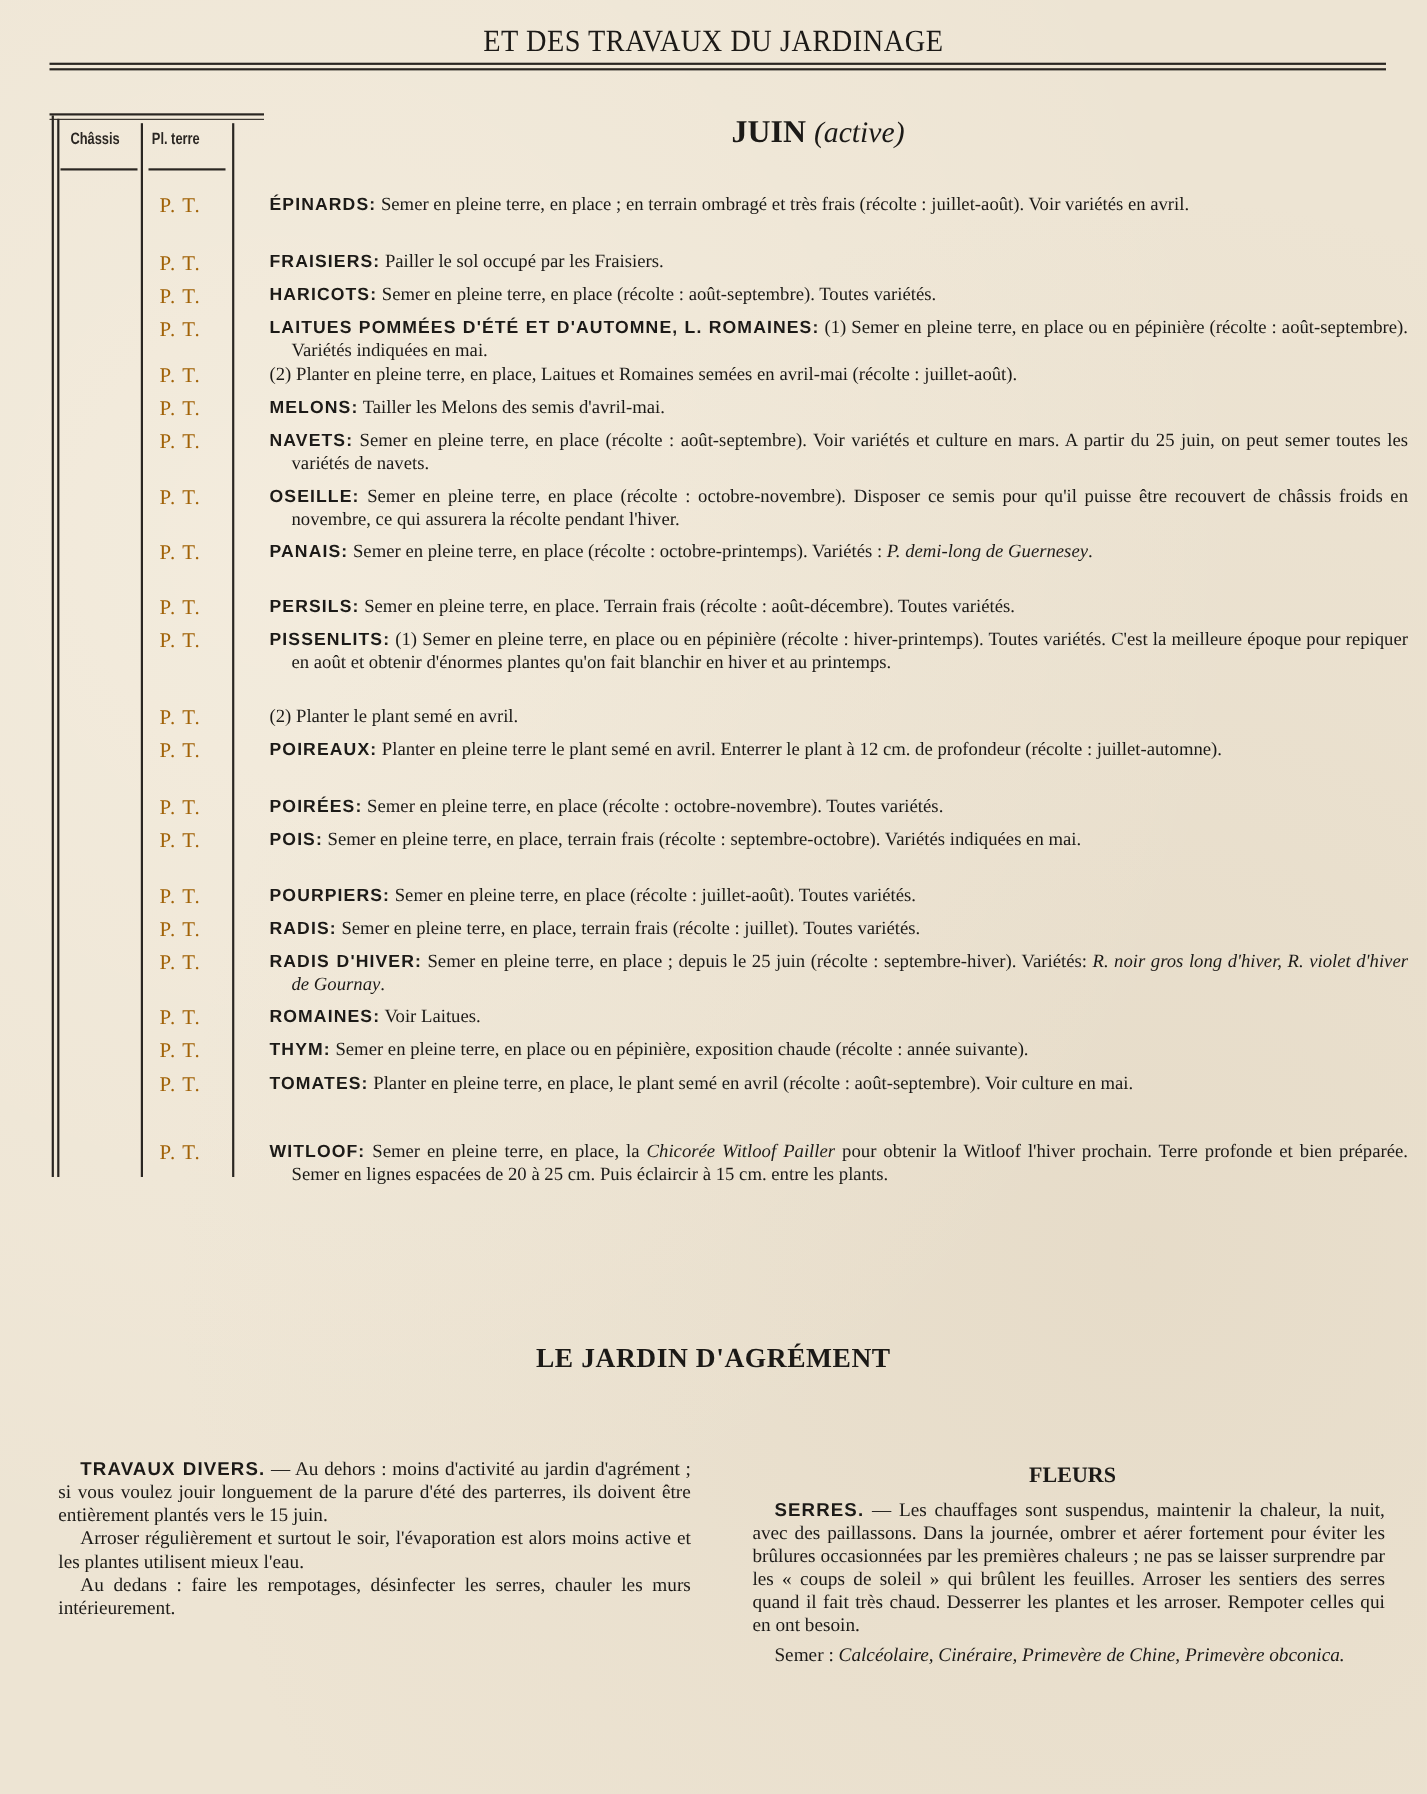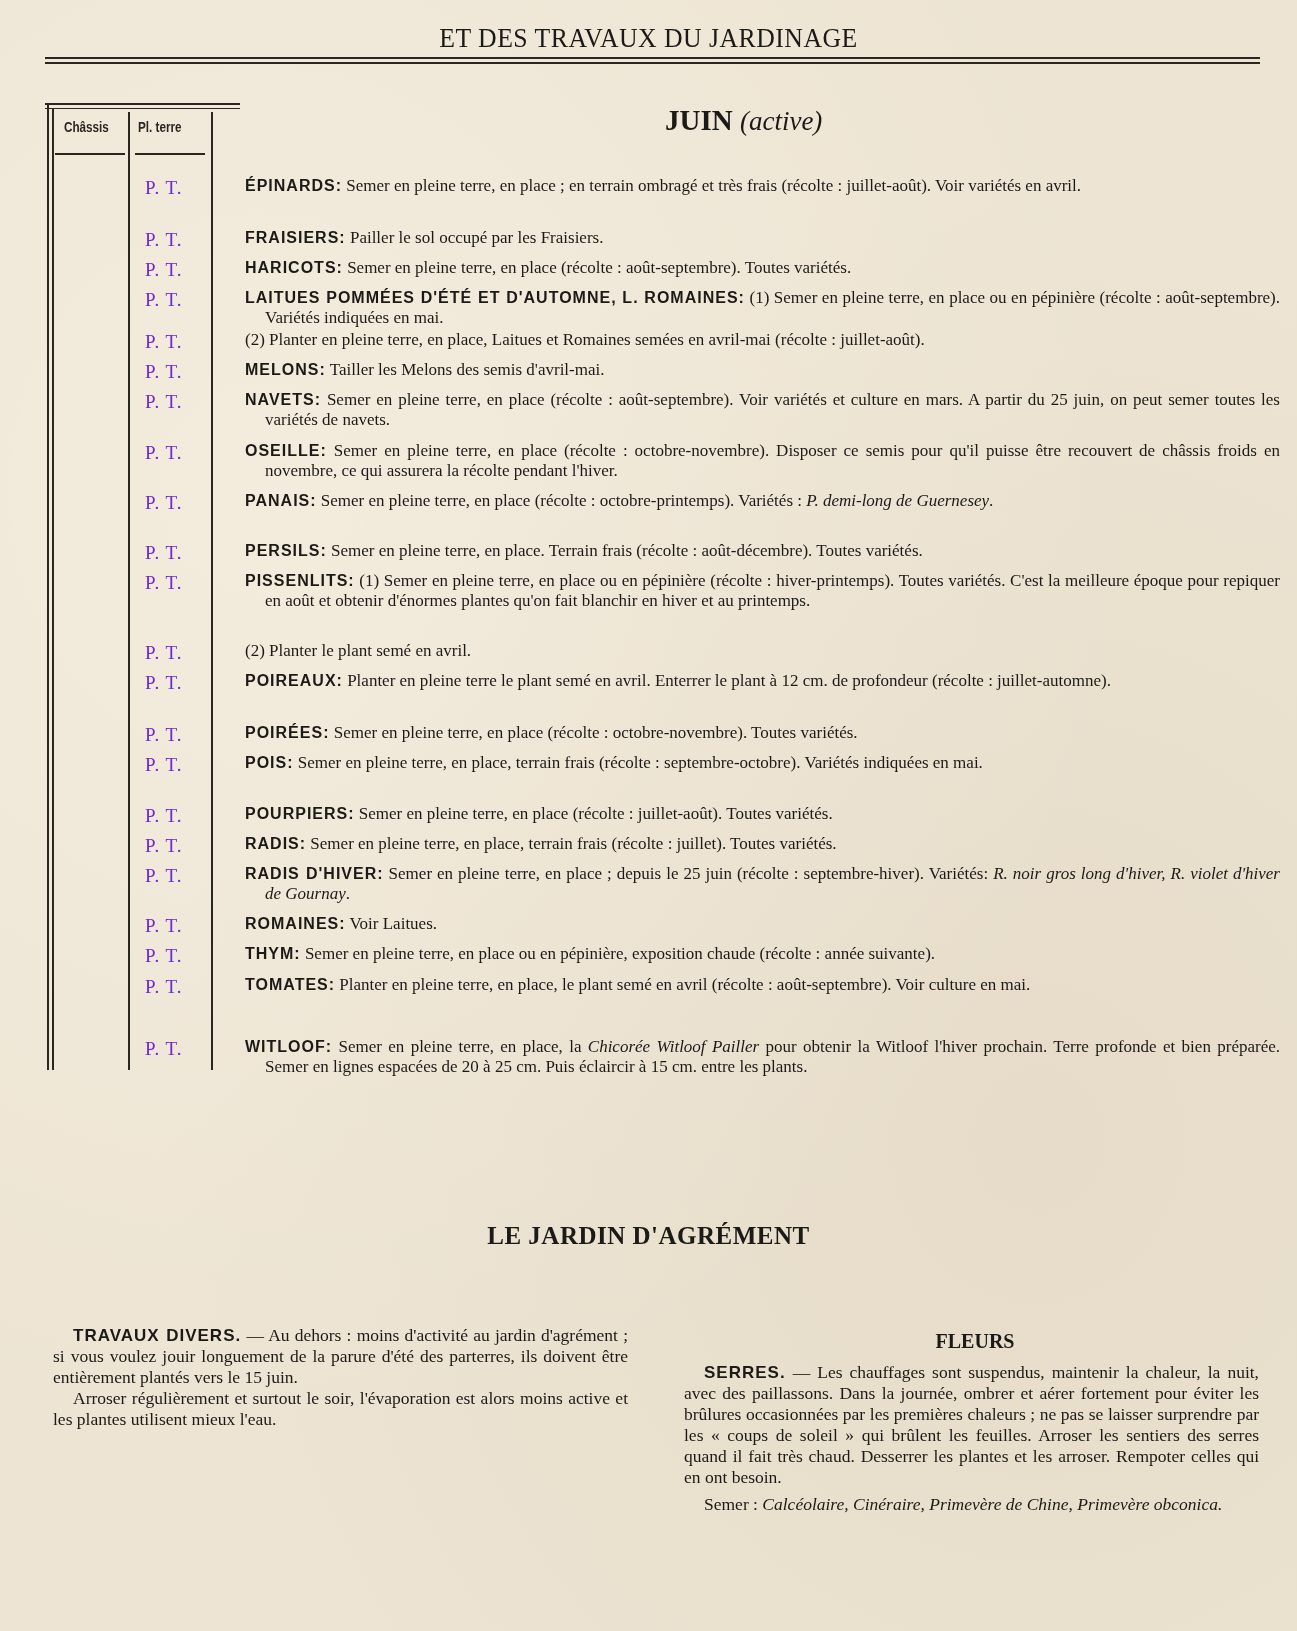--- a/index.html
+++ b/index.html
@@ -34,21 +34,21 @@
     color: #2a2622;
   }
   .col-underline { position: absolute; top: 153px; height: 2px; background: #2a2622; }
   .page-title {
     position: absolute; left: 665px; top: 104px; font-size: 29px; font-weight: bold;
     font-family: "Liberation Serif", serif;
   }
   .page-title .suite { font-style: italic; font-weight: normal; font-size: 27px; }
   .pt {
     position: absolute; left: 145px; font-size: 19px; letter-spacing: 1px;
-    font-family: "Liberation Serif", serif; color: #6d28d9;
+    font-family: "Liberation Serif", serif; color: #a16207;
   }
   .entry {
     position: absolute; left: 245px; width: 1015px;
     font-size: 17px; line-height: 20px; text-align: justify;
     padding-left: 20px; text-indent: -20px;
   }
   .entry .kw {
     font-family: "Liberation Sans", sans-serif; font-weight: bold; font-size: 16px;
     letter-spacing: 1px;
   }
@@ -137,19 +137,20 @@
     <div class="entry" style="top: 975px;"><span class="kw">TOMATES:</span><span> Planter en pleine terre, en place, le plant semé en avril (récolte : août-septembre). Voir culture en mai.</span></div>
     <div class="pt" style="top: 1038px;">P. T.</div>
     <div class="entry" style="top: 1037px;"><span class="kw">WITLOOF:</span><span> Semer en pleine terre, en place, la </span><i>Chicorée Witloof Pailler</i><span> pour obtenir la Witloof l'hiver prochain. Terre profonde et bien préparée. Semer en lignes espacées de 20 à 25 cm. Puis éclaircir à 15 cm. entre les plants.</span></div>
   </div>
 
 <div class="section-title">LE JARDIN D'AGRÉMENT</div>
 
 <div class="col-text" style="left:53px; top:1325px; width:575px;">
   <p><span class="kw">TRAVAUX DIVERS.</span><span> — Au dehors : moins d'activité au jardin d'agrément ; si vous voulez jouir longuement de la parure d'été des parterres, ils doivent être entièrement plantés vers le 15 juin.</span></p>
   <p>Arroser régulièrement et surtout le soir, l'évaporation est alors moins active et les plantes utilisent mieux l'eau.</p>
+  <p>Au dedans : faire les rempotages, désinfecter les serres, chauler les murs intérieurement.</p>
 </div>
 
 <div class="fleurs-title">FLEURS</div>
 <div class="col-text" style="left:684px; top:1362px; width:575px;">
   <p><span class="kw">SERRES.</span><span> — Les chauffages sont suspendus, maintenir la chaleur, la nuit, avec des paillassons. Dans la journée, ombrer et aérer fortement pour éviter les brûlures occasionnées par les premières chaleurs ; ne pas se laisser surprendre par les « coups de soleil » qui brûlent les feuilles. Arroser les sentiers des serres quand il fait très chaud. Desserrer les plantes et les arroser. Rempoter celles qui en ont besoin.</span></p>
   <p style="margin-top:6px;"><span>Semer : </span><i>Calcéolaire, Cinéraire, Primevère de Chine, Primevère obconica.</i></p>
 </div>
 
 </body></html>

